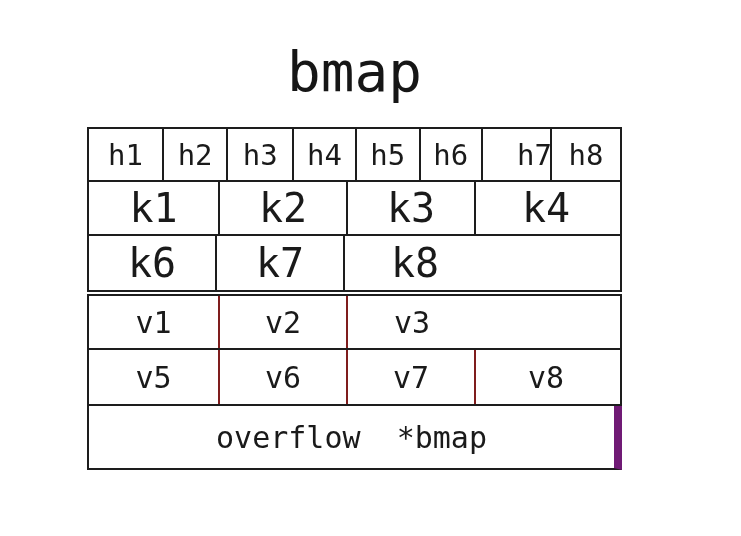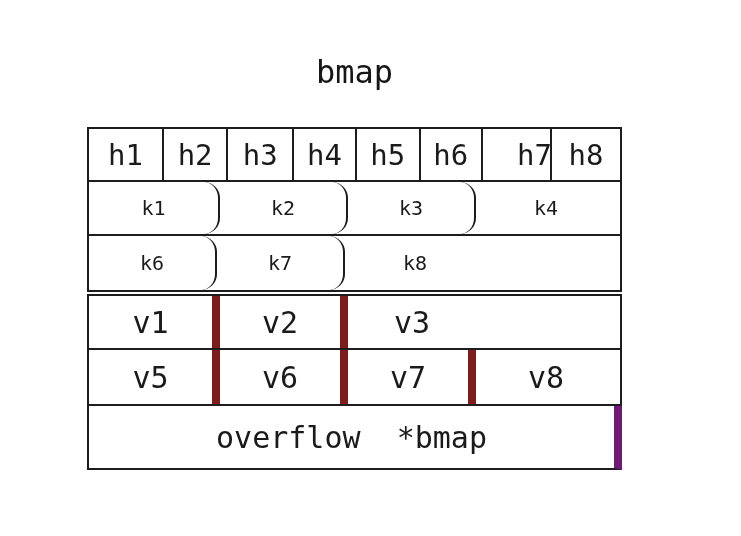--- a/index.html
+++ b/index.html
@@ -22,21 +22,21 @@
     background: #ffffff;
   }
 
   
   #title {
     position: absolute;
     left: 87px;
     top: 44px;
     width: 535px;
     text-align: center;
-    font-size: 32px;
+    font-size: 56px;
     line-height: 56px;
     letter-spacing: 0px;
     color: #161616;
     font-family: "DejaVu Sans Mono", "Liberation Mono", monospace;
     white-space: nowrap;
   }
 
   
   #diagram {
     position: absolute;
@@ -84,40 +84,39 @@
 
   
   #key-block {
     border-left: 2px solid #1d1d1d;
     border-right: 2px solid #1d1d1d;
     border-bottom: 2px solid #1d1d1d;
   }
   #key-block .row { height: 54px; }
   #key-block .row.first { border-bottom: 2px solid #1d1d1d; }
   #key-block .cell {
-    font-size: 20px;
+    font-size: 40px;
     border-right: 2px solid #1d1d1d;
     height: 100%;
-    border-radius: 16px;
   }
   #key-block .cell:last-child { border-right: none; }
 
   
   #value-block {
     margin-top: 2px;
     border-left: 2px solid #1d1d1d;
     border-right: 2px solid #1d1d1d;
     border-top: 2px solid #1d1d1d;
     border-bottom: 2px solid #1d1d1d;
   }
   #value-block .row { height: 54px; }
   #value-block .row.first { border-bottom: 2px solid #1d1d1d; }
   #value-block .cell {
     font-size: 30px;
-    border-right: 8px solid #7f1d1d;
+    border-right: 2px solid #7f1d1d;
     height: 100%;
   }
   #value-block .cell:last-child { border-right: none; }
 
   .q1 { width: 131px; }
   .q2 { width: 128px; }
   .q3 { width: 128px; }
   .q4 { width: 140px; }
 
   

